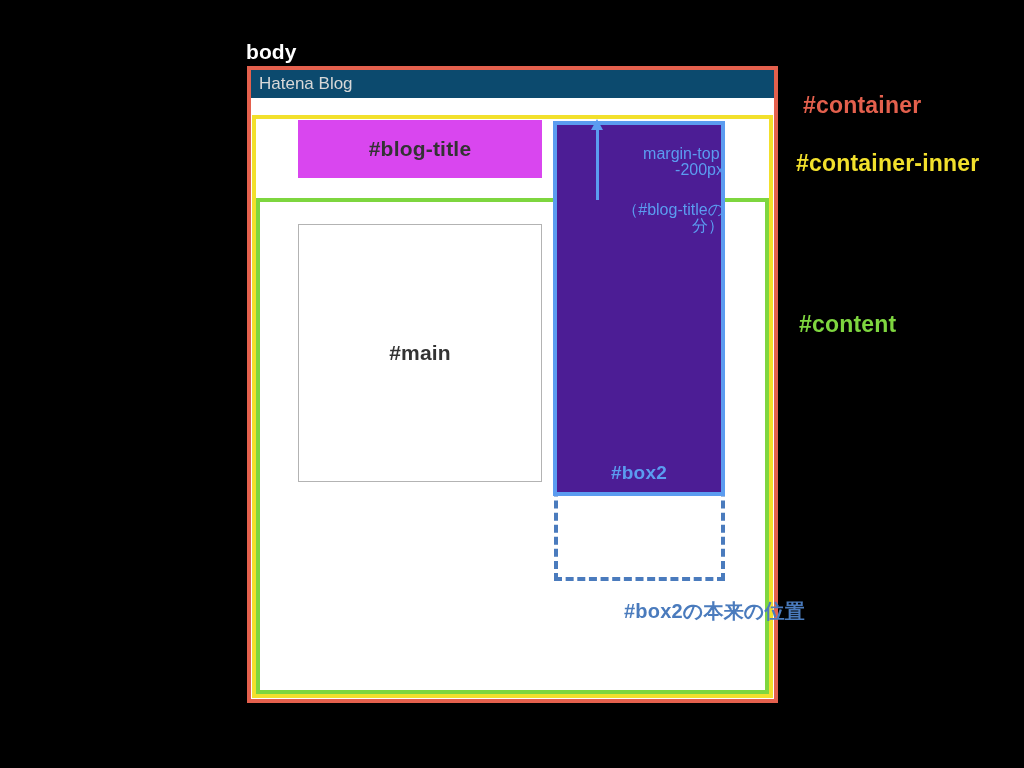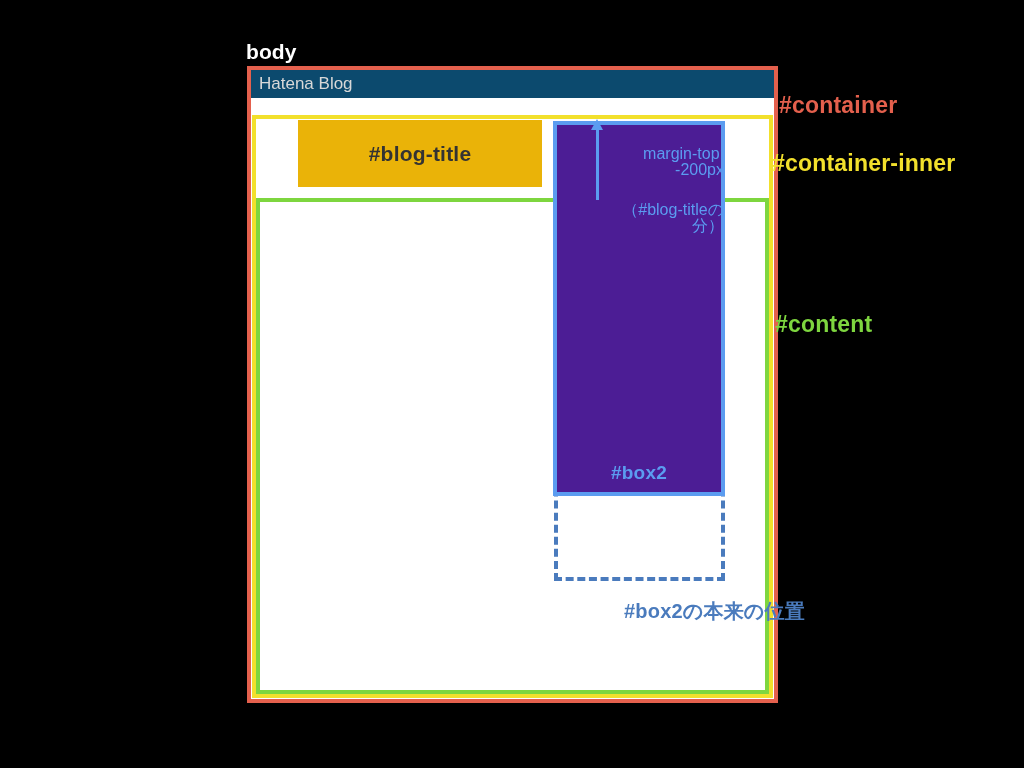--- a/index.html
+++ b/index.html
@@ -90,22 +90,22 @@
     box-sizing: border-box;
     background: transparent;
   }
 
   
   .blog-title-box {
     position: absolute;
     left: 298px;
     top: 120px;
     width: 244px;
-    height: 67px;
-    background: #eab308;
+    height: 58px;
+    background: #d946ef;
     display: flex;
     align-items: center;
     justify-content: center;
   }
   .blog-title-text {
     font-size: 21px;
     font-weight: bold;
     color: #333333;
     letter-spacing: 0.2px;
   }
@@ -199,20 +199,21 @@
     display: block;
     margin-top: 24px;
   }
 
   
   .side-label {
     position: absolute;
     font-weight: bold;
     white-space: nowrap;
     letter-spacing: 0.2px;
+    padding-left: 24px;
   }
   .label-container {
     left: 779px;
     top: 92px;
     font-size: 23px;
     color: #e4604d;
   }
   .label-container-inner {
     left: 772px;
     top: 150px;
@@ -252,20 +253,23 @@
   <div class="content-box"></div>
 
   <div class="global-header">
     <div class="global-header-text">Hatena Blog</div>
   </div>
 
   <div class="blog-title-box">
     <span class="blog-title-text">#blog-title</span>
   </div>
 
+  <div class="main-box">
+    <span class="main-text">#main</span>
+  </div>
 
   <div class="box2-ghost"></div>
 
   <div class="box2-box">
     <span class="box2-label">#box2</span>
   </div>
 
   <div class="margin-arrow-head"></div>
   <div class="margin-arrow"></div>
   <div class="margin-note">

